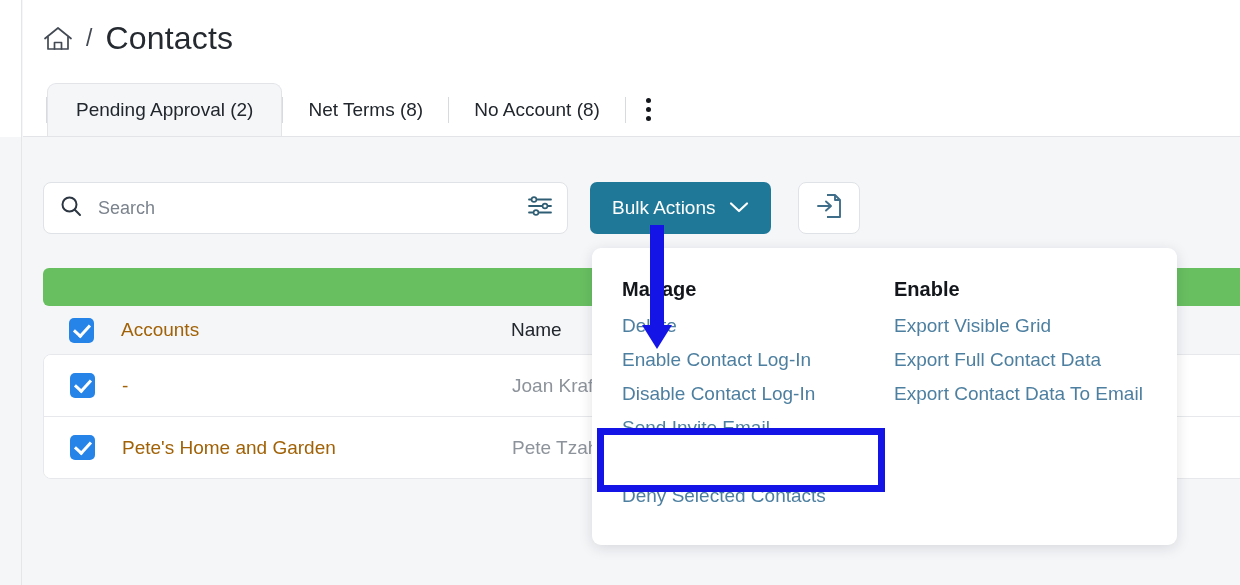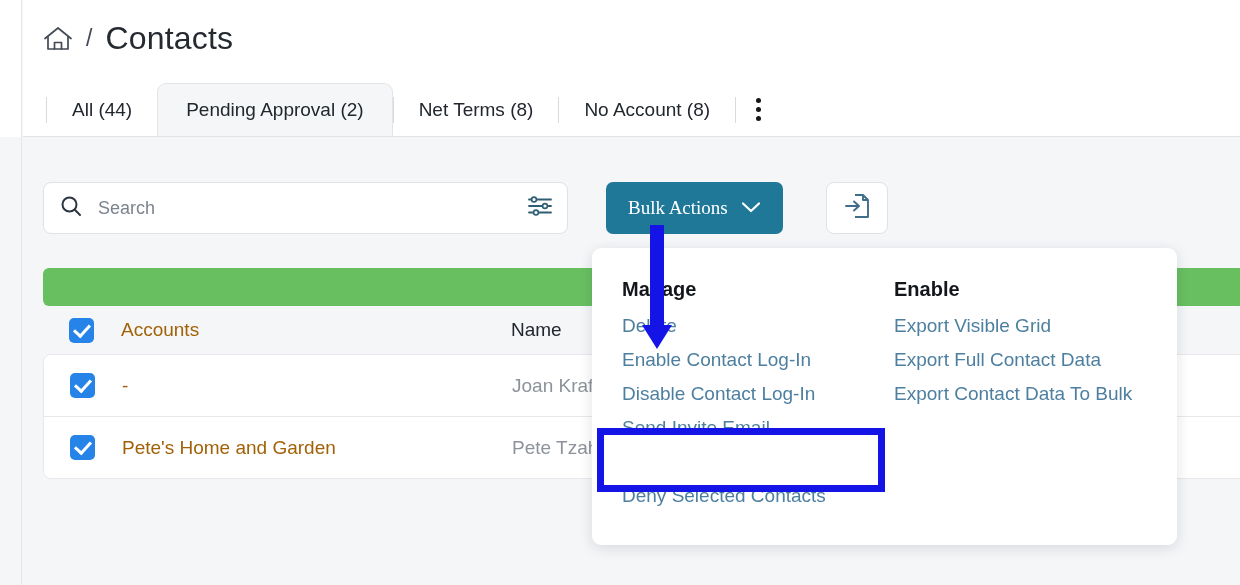--- a/index.html
+++ b/index.html
@@ -117,21 +117,21 @@
     display: block;
   }
 
   
   .toolbar {
     position: absolute;
     left: 43px;
     top: 182px;
     display: flex;
     align-items: center;
-    gap: 16px;
+    gap: 0;
   }
   .search-wrap {
     width: 525px;
     height: 52px;
     background: #ffffff;
     border: 1px solid #dfe2e6;
     border-radius: 8px;
     display: flex;
     align-items: center;
     padding: 0 14px 0 16px;
@@ -150,21 +150,21 @@
   .search-input::placeholder { color: #7b838d; }
 
   .bulk-btn {
     margin-left: 22px;
     height: 52px;
     background: #1f7898;
     color: #ffffff;
     border: none;
     border-radius: 7px;
     font-size: 19px;
-    font-family: Liberation Serif, serif;
+    font-family: Liberation Sans, sans-serif;
     padding: 0 22px;
     display: flex;
     align-items: center;
     gap: 13px;
     cursor: pointer;
   }
   .export-btn {
     margin-left: 27px;
     width: 62px;
     height: 52px;
@@ -317,21 +317,20 @@
         <path d="M5 12 V24 H25 V12" stroke="#434a54" stroke-width="1.7" stroke-linecap="round" stroke-linejoin="round"></path>
         <path d="M11.5 24 V17.5 H18.5 V24" stroke="#434a54" stroke-width="1.7" stroke-linecap="round" stroke-linejoin="round"></path>
       </svg>
     </span>
     <span class="crumb-sep">/</span>
     <span class="crumb-title">Contacts</span>
   </div>
 
   <div class="tabs">
     <div class="tab-div"></div>
-    <div class="tab">All (44)</div>
     <div class="tab active">Pending Approval (2)</div>
     <div class="tab-div"></div>
     <div class="tab">Net Terms (8)</div>
     <div class="tab-div"></div>
     <div class="tab">No Account (8)</div>
     <div class="tab-div"></div>
     <div class="kebab">
       <i></i>
         <i></i>
         <i></i>
@@ -423,21 +422,21 @@
     <a class="dd-link">Disable Contact Log-In</a>
     <a class="dd-link">Send Invite Email</a>
     <a class="dd-link underlined">Approve Selected Contacts</a>
     <a class="dd-link">Deny Selected Contacts</a>
   </div>
 
   <div class="dd-col-2">
     <div class="dd-title">Enable</div>
     <a class="dd-link">Export Visible Grid</a>
     <a class="dd-link">Export Full Contact Data</a>
-    <a class="dd-link">Export Contact Data To Bulk</a>
+    <a class="dd-link">Export Contact Data To Email</a>
   </div>
 </div>
 
 <div class="anno-box-fill"></div>
 <div class="anno-box"></div>
 
 <span class="anno-arrow">
   <svg width="46" height="142" viewBox="0 0 46 142" fill="none">
     <path d="M21 0 V104 H12 L23 122 L34 104 H25 V0 Z" fill="#1414e6"></path>
     <rect x="16" y="0" width="14" height="108" fill="#1414e6"></rect>

